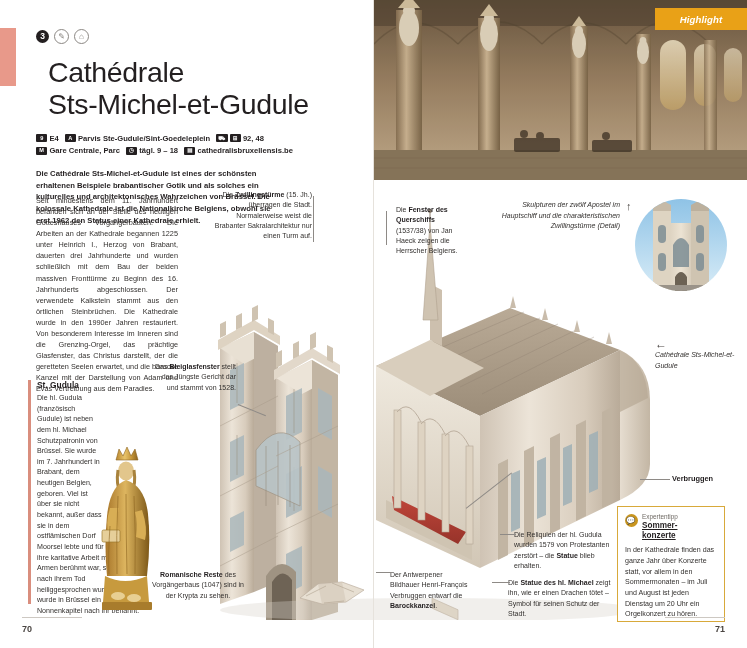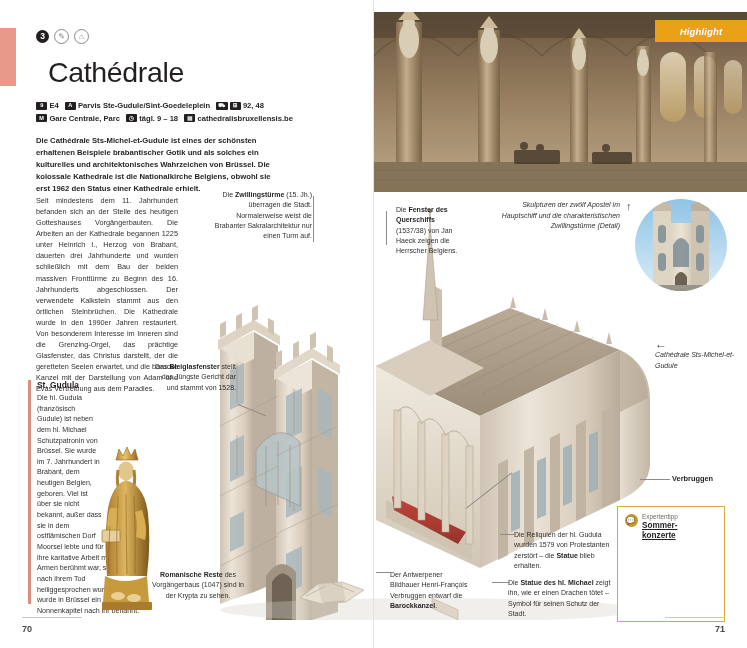--- a/index.html
+++ b/index.html
@@ -76,21 +76,21 @@
   .capital{position:absolute;left:296px;top:576px;width:72px;height:34px;}
 
   
   .leader{position:absolute;background:#8e8a86;height:.8px;transform-origin:left center;}
 
   
   .illus{position:absolute;left:180px;top:200px;width:480px;height:420px;}
 
   
   .photo{
-    position:absolute;left:374px;top:12px;width:373px;height:180px;overflow:hidden;
+    position:absolute;left:374px;top:0;width:373px;height:180px;overflow:hidden;
   }
   .highlight{
     position:absolute;right:0;top:8px;width:92px;height:22px;background:#e9a117;
     display:flex;align-items:center;justify-content:center;
     color:#fff;font-size:9.6px;font-weight:bold;font-style:italic;letter-spacing:.01em;
   }
 
   
   .round{
     position:absolute;left:634px;top:198px;width:92px;height:92px;border-radius:50%;
@@ -218,20 +218,21 @@
   <div class="tab-block"></div>
 
   <div class="hdr">
     <div class="badgerow">
       <div class="numdot">3</div>
       <div class="ciricon">✎</div>
       <div class="ciricon">⌂</div>
     </div>
     <h1 class="title">
       <span>Cathédrale</span><br>
+      <span>Sts-Michel-et-Gudule</span>
     </h1>
     <div class="meta">
       <span class="pill">9</span><span>E4</span><span class="sep"></span><span class="pill">A</span><span>Parvis Ste-Gudule/Sint-Goedeleplein</span><span class="sep"></span><span class="pill">⛟</span><span class="pill">⊞</span><span>92, 48</span><br>
       <span class="pill">M</span><span>Gare Centrale, Parc</span><span class="sep"></span><span class="pill">◷</span><span>tägl. 9 – 18</span><span class="sep"></span><span class="pill">▤</span><span>cathedralisbruxellensis.be</span>
     </div>
     <div class="lede">Die Cathédrale Sts-Michel-et-Gudule ist eines der schönsten erhaltenen Beispiele brabantischer Gotik und als solches ein kulturelles und architektonisches Wahrzeichen von Brüssel. Die kolossale Kathedrale ist die Nationalkirche Belgiens, obwohl sie erst 1962 den Status einer Kathedrale erhielt.</div>
   </div>
 
   <div class="bodycol">Seit mindestens dem 11. Jahrhundert befanden sich an der Stelle des heutigen Gotteshauses Vorgängerbauten. Die Arbeiten an der Kathedrale begannen 1225 unter Heinrich I., Herzog von Brabant, dauerten drei Jahrhunderte und wurden schließlich mit dem Bau der beiden massiven Fronttürme zu Beginn des 16. Jahrhunderts abgeschlossen. Der verwendete Kalkstein stammt aus den örtlichen Steinbrüchen. Die Kathedrale wurde in den 1990er Jahren restauriert. Von besonderem Interesse im Inneren sind die Grenzing-Orgel, das prächtige Glasfenster, das Christus darstellt, der die geretteten Seelen erwartet, und die barocke Kanzel mit der Darstellung von Adam und Evas Vertreibung aus dem Paradies.</div>
 
@@ -536,20 +537,21 @@
   <div class="tipbox">
     <div class="tip-head">
       <div class="tip-ico">💬</div>
       <div>
         <div class="tip-k">Expertentipp</div>
         <div class="tip-t">
           <span>Sommer-</span><br><span>konzerte</span>
         </div>
       </div>
     </div>
+    <div class="tip-b">In der Kathedrale finden das ganze Jahr über Konzerte statt, vor allem in den Sommermonaten – im Juli und August ist jeden Dienstag um 20 Uhr ein Orgelkonzert zu hören.</div>
   </div>
 
   <div class="frule" style="left:22px;width:60px;"></div>
   <div class="frule" style="right:22px;width:60px;"></div>
   <div class="folio l">70</div>
   <div class="folio r">71</div>
 
   <div class="gutter"></div>
 </div>
 

